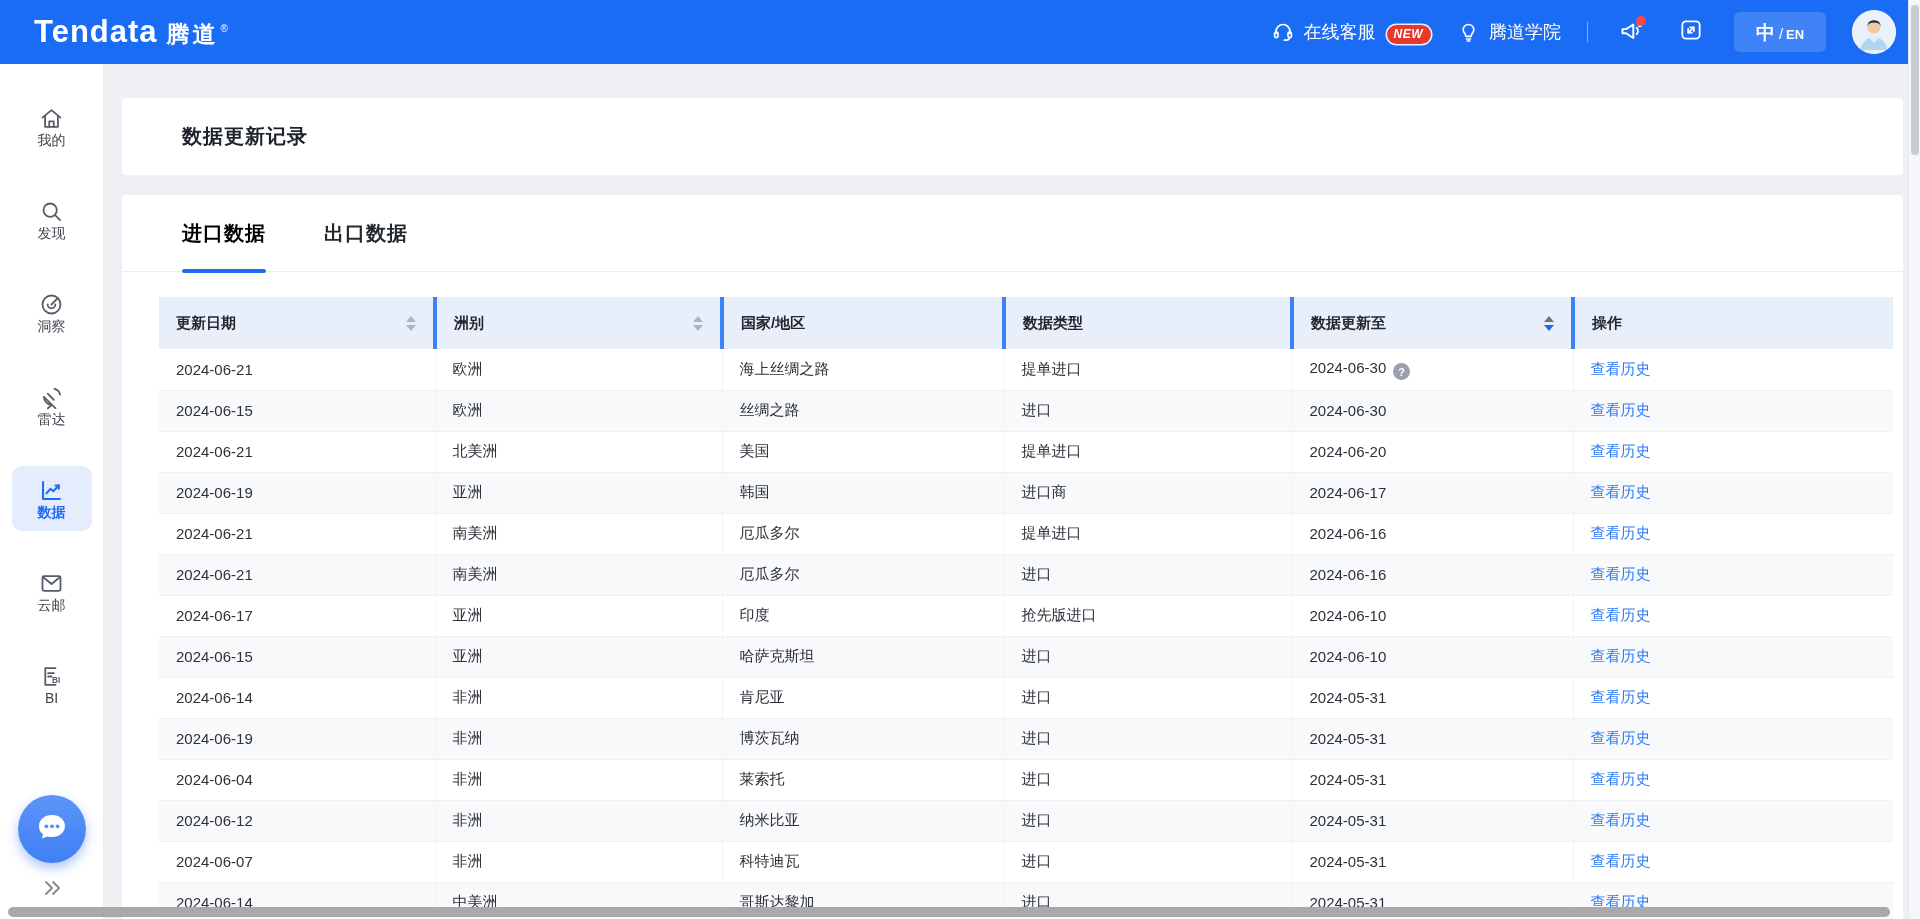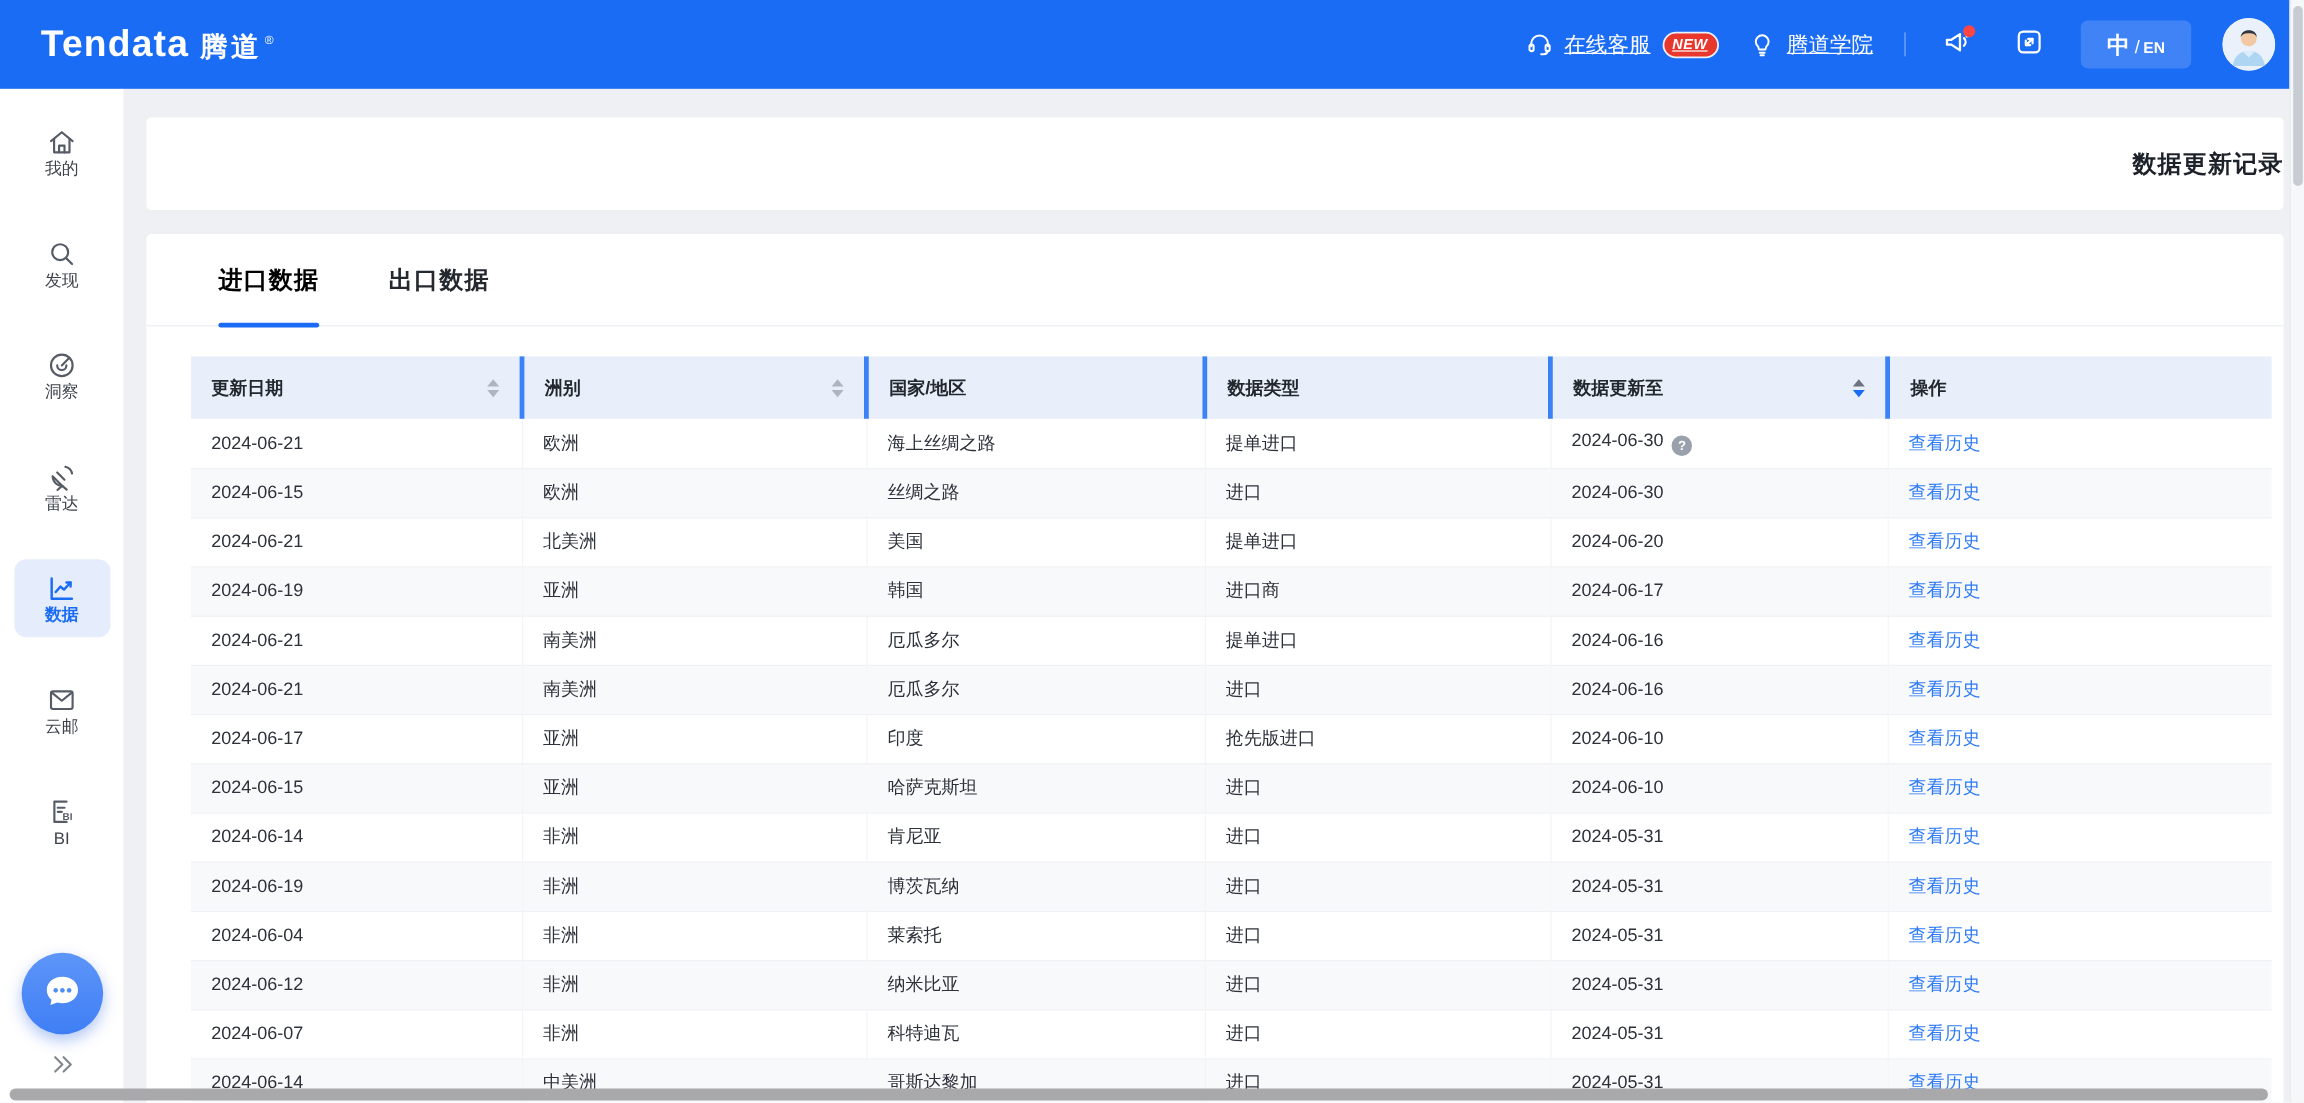--- a/index.html
+++ b/index.html
@@ -1,28 +1,28 @@
 <!DOCTYPE html>
 <html><head>
 <meta charset="utf-8">
 <style>
   * { margin:0; padding:0; box-sizing:border-box; }
   html,body { width:1920px; height:919px; }
   body { font-family:"Liberation Sans","DejaVu Sans",sans-serif; }
   .app { position:relative; width:1920px; height:919px; overflow:hidden; background:#eef0f4; }
 
   
-  .topbar { position:absolute; left:0; top:0; width:1908px; height:74px; background:#1b6cf5;
+  .topbar { position:absolute; left:0; top:0; width:1908px; height:64px; background:#1b6cf5;
             display:flex; align-items:center; justify-content:space-between; padding:0 12px 0 34px; z-index:5; }
   .logo { display:flex; align-items:baseline; color:#fff; cursor:pointer; }
   .logo-en { font-size:31px; font-weight:800; letter-spacing:1px; }
   .logo-cn { font-size:23px; font-weight:700; margin-left:9px; letter-spacing:3px; }
   .logo-reg { font-size:10px; vertical-align:super; margin-left:2px; position:relative; top:-10px; }
   .top-nav { display:flex; align-items:center; gap:26px; color:#fff; }
-  .nav-item { display:flex; align-items:center; gap:9px; font-size:18px; cursor:pointer; white-space:nowrap;text-decoration:underline; }
+  .nav-item { display:flex; align-items:flex-end; gap:9px; font-size:18px; cursor:pointer; white-space:nowrap; }
   .nav-item svg { display:block; }
   .new-badge { background:#e8382e; color:#fff; font-size:12px; font-weight:700; font-style:italic;
                padding:2px 8px 3px 7px; border-radius:10px; letter-spacing:.5px; box-shadow:0 0 0 1.5px rgba(255,255,255,.9); margin-left:2px; }
   .vdivider { width:1px; height:20px; background:rgba(255,255,255,.45); }
   .icon-btn { position:relative; display:flex; align-items:center; justify-content:center; width:34px; height:34px; cursor:pointer; }
   .dot { position:absolute; top:1px; right:2px; width:10px; height:10px; border-radius:50%; background:#ff4543; }
   .lang-btn { display:flex; align-items:baseline; justify-content:center; width:92px; height:40px; border-radius:6px;
               background:rgba(255,255,255,.16); cursor:pointer; padding-top:8px; }
   .lang-zh { font-size:19px; font-weight:700; }
   .lang-sep { font-size:15px; margin:0 3px 0 4px; }
@@ -41,21 +41,21 @@
   .side-item.active { background:#e5edfc; color:#1b6cf5; }
   .side-item.active .side-label { color:#1b6cf5; font-weight:600; }
   .side-item svg { display:block; }
   .fab { margin-top:auto; width:68px; height:68px; border-radius:50%; background:linear-gradient(180deg,#5d95f8,#3f7ef5);
          display:flex; align-items:center; justify-content:center; cursor:pointer;
          box-shadow:0 5px 12px rgba(30,90,220,.35); }
   .collapse { margin:16px 0 18px; cursor:pointer; color:#82878f; display:flex; }
 
   
   .content { flex:1; padding:34px 5px 0 18px; overflow:hidden; }
-  .card { background:#fff; border-radius:4px;justify-content:flex-end; }
+  .card { background:#fff; border-radius:4px; }
   .title-card { height:77px; display:flex; align-items:center; padding-left:60px; }
   .title-card h1 { font-size:20px; font-weight:700; color:#1d2129; letter-spacing:1px; }
   .table-card { margin-top:20px; height:740px; }
 
   .tabs { display:flex; gap:58px; padding:0 60px; height:77px; border-bottom:1px solid #ebedf0; }
   .tab { position:relative; display:flex; align-items:center; font-size:20px; font-weight:700; color:#24292f; cursor:pointer; letter-spacing:1px; }
   .tab.active { color:#000000; }
   .tab.active::after { content:""; position:absolute; left:0; right:0; bottom:-2px; height:4px; border-radius:2px; background:#1b6cf5; }
 
   .table-wrap { margin:25px 30px 0 37px; }

